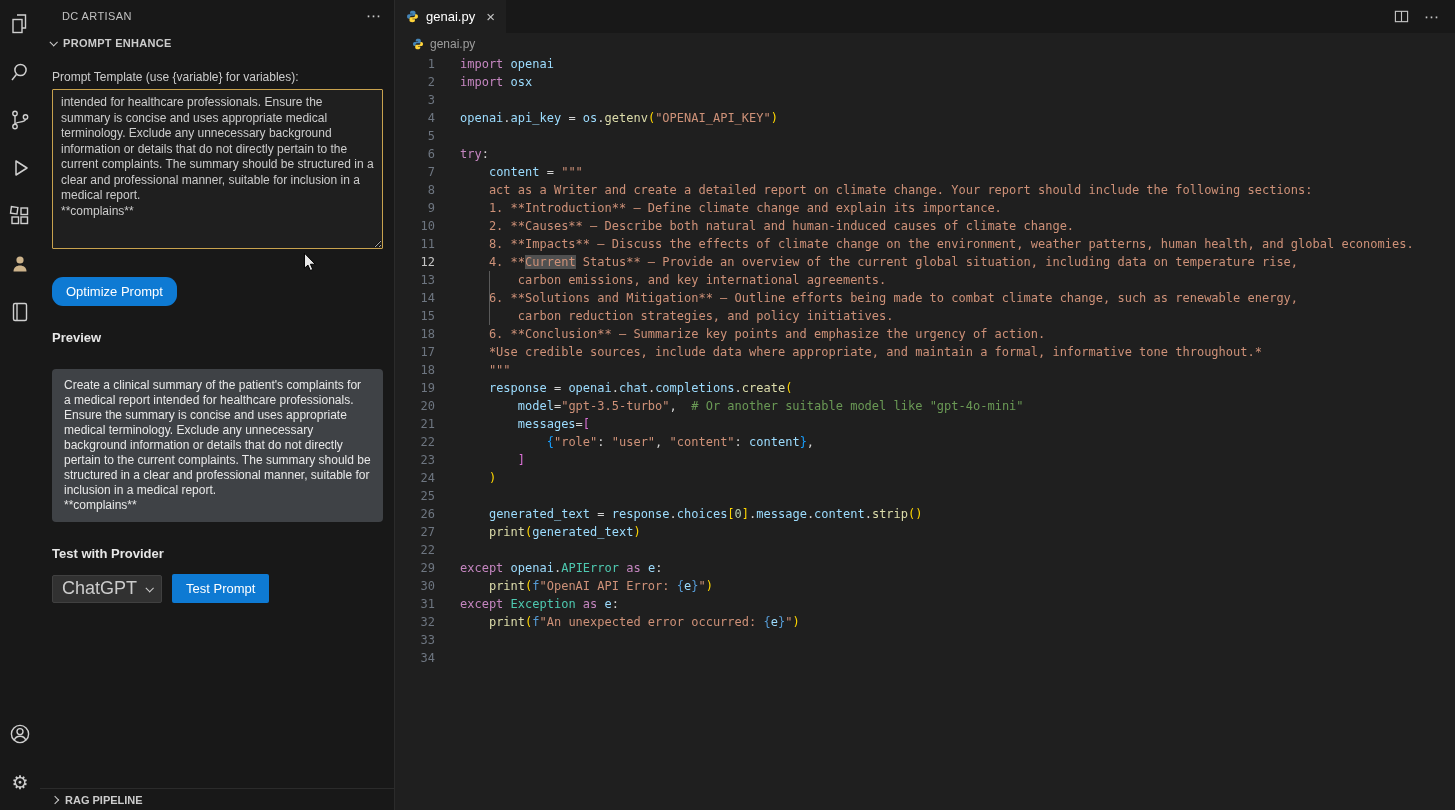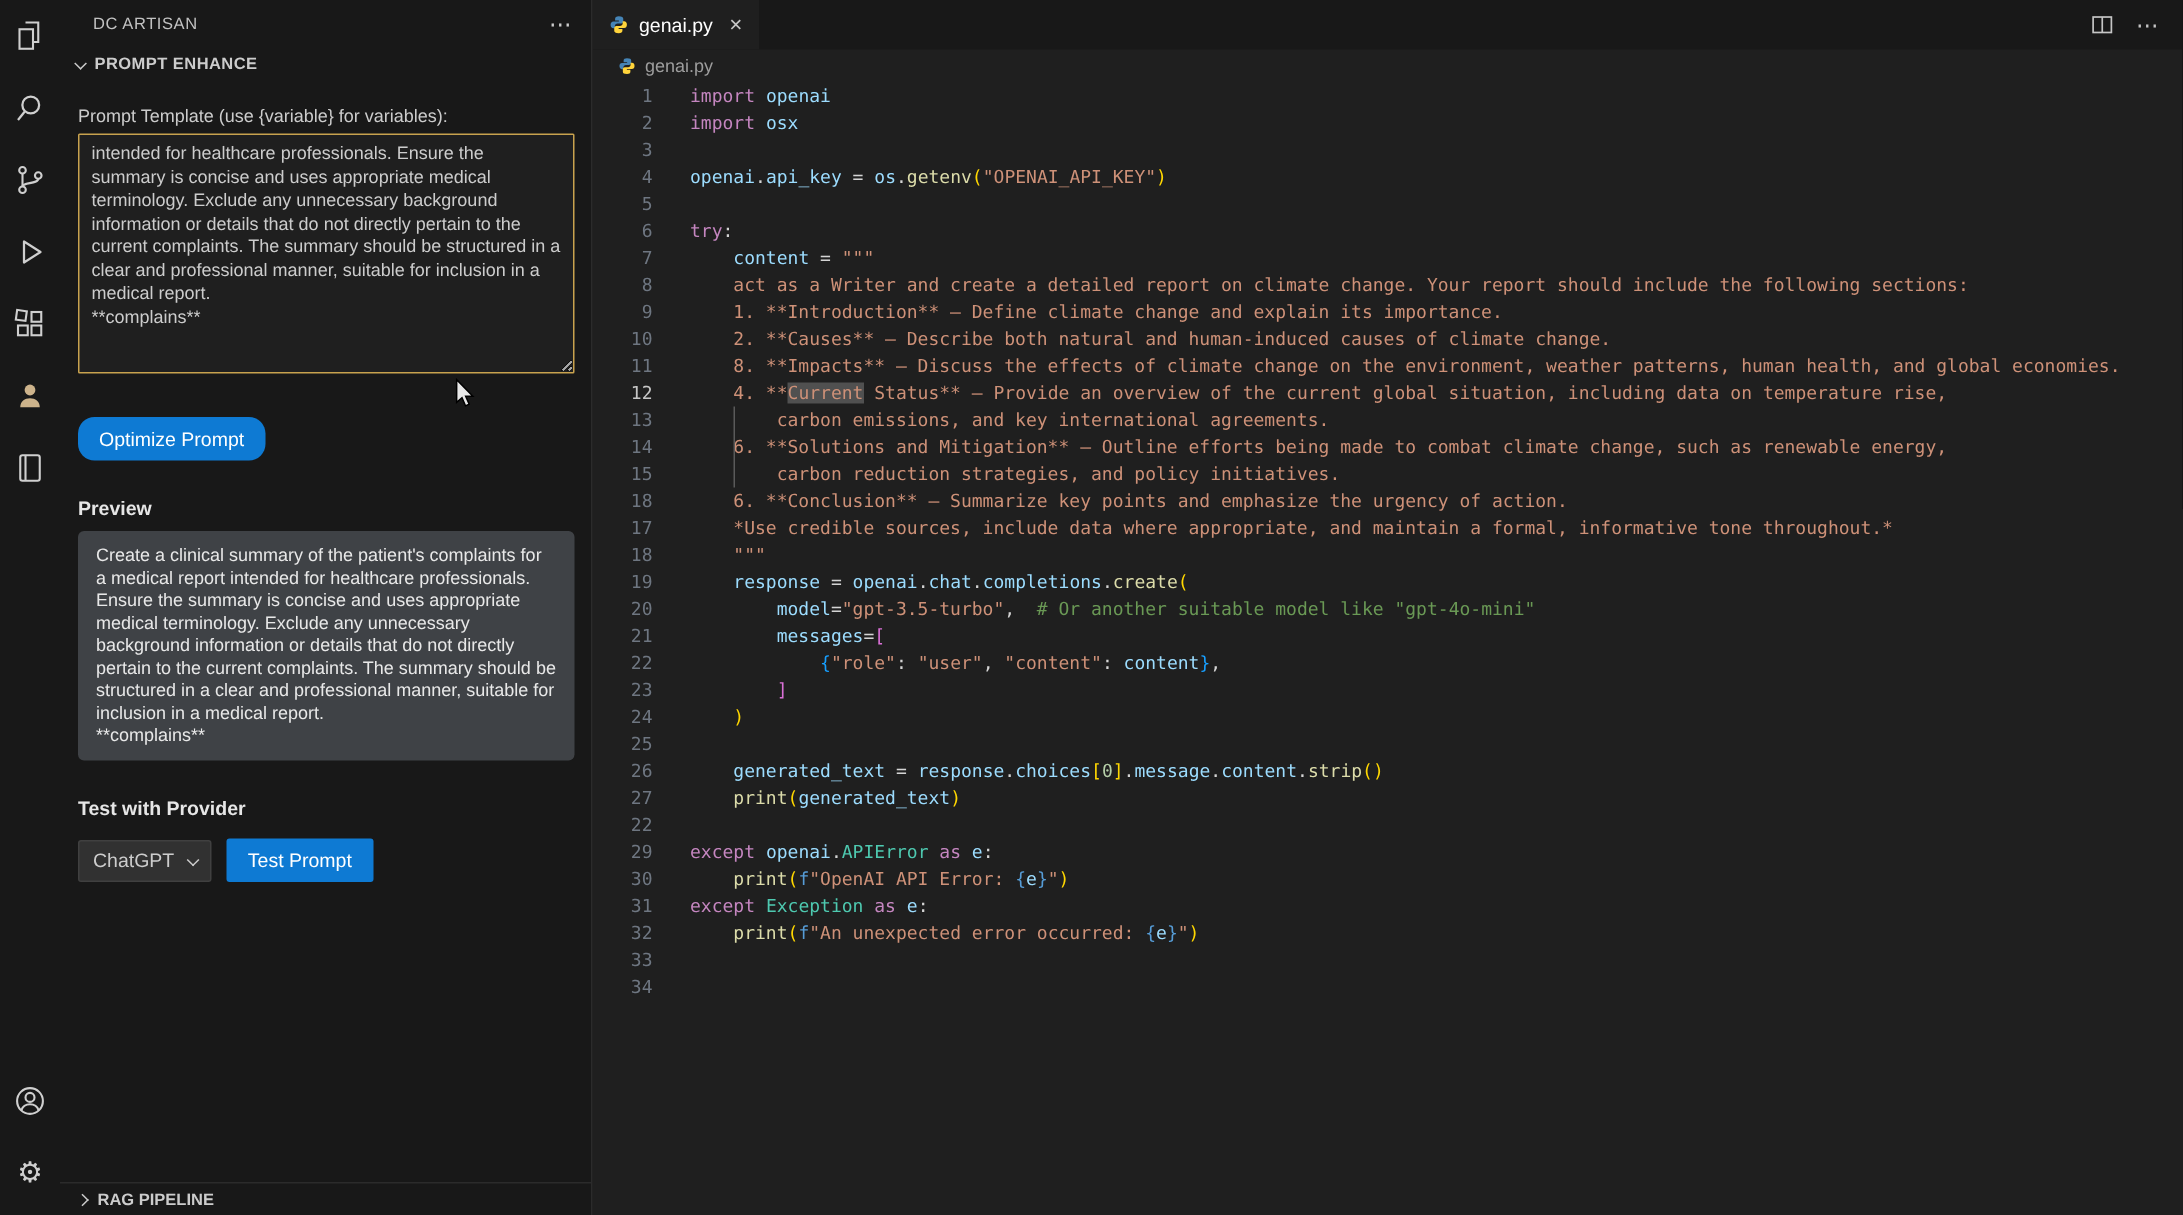--- a/index.html
+++ b/index.html
@@ -27,23 +27,23 @@
   .sb-label { display:block; margin:16px 0 5px 0; font-size:12px; color:#cccccc; }
   .sb-textarea {
     width:100%; height:160px; background:#1f1f1f; color:#cccccc;
     border:1px solid #c8a24e; border-radius:1px; padding:5px 8px;
     font-family:"Liberation Sans", sans-serif; font-size:12px; line-height:15.5px;
     resize:both; outline:none;
   }
   .btn { display:inline-block; background:#0e7ad3; color:#ffffff; border:none; border-radius:2px; padding:7px 14px; font-size:13px; font-family:"Liberation Sans", sans-serif; cursor:pointer; }
   .btn-optimize { margin-top:24px;border-radius:11px; }
   .sb-h { margin:24px 0 0 0; font-size:13px; font-weight:bold; color:#e6e6e6; }
-  .preview-box { margin-top:8px; background:#3f4246; border-radius:4px; padding:9px 12px; color:#e8e8e8; font-size:12px; line-height:15px; white-space:pre-wrap; }
+  .preview-box { margin-top:24px; background:#3f4246; border-radius:4px; padding:9px 12px; color:#e8e8e8; font-size:12px; line-height:15px; white-space:pre-wrap; }
   .provider-row { margin-top:13px; display:flex; align-items:center; gap:10px; }
-  .select { height:28px; background:#313131; border:1px solid #404040; border-radius:2px; padding:0 9px; display:flex; align-items:center; gap:9px; color:#cccccc; font-size:13px; cursor:pointer; }
+  .select { height:28px; background:#313131; border:1px solid #404040; border-radius:2px; padding:0 9px; display:flex; align-items:center; gap:9px; color:#cccccc; font-size:18px; cursor:pointer; }
   .sb-bottomsec { flex:none; border-top:1px solid #2b2b2b; height:22px; display:flex; align-items:center; gap:7px; padding-left:12px; font-size:11px; font-weight:bold; color:#cccccc; cursor:pointer; }
   
   .editor { flex:1; display:flex; flex-direction:column; background:#1f1f1f; min-width:0; }
   .tabbar { height:33px; background:#181818; display:flex; align-items:stretch; flex:none; }
   .tab { display:flex; align-items:center; gap:7px; padding:0 11px; background:#1f1f1f; color:#ffffff; font-size:13px; cursor:pointer; }
   .tab-close { color:#c5c5c5; font-size:15px; line-height:1; margin-left:4px; cursor:pointer; }
   .tab-actions { margin-left:auto; display:flex; align-items:center; gap:15px; padding-right:15px; color:#c5c5c5; }
   .ellipsis { font-size:15px; letter-spacing:1px; cursor:pointer; }
   .breadcrumb { height:22px; display:flex; align-items:center; gap:6px; padding-left:17px; font-size:12px; color:#9d9d9d; flex:none; cursor:pointer; }
   .code { position:relative; flex:1; overflow:hidden; font-family:"DejaVu Sans Mono","Liberation Mono",monospace; font-size:12px; line-height:18px; color:#d4d4d4; }

